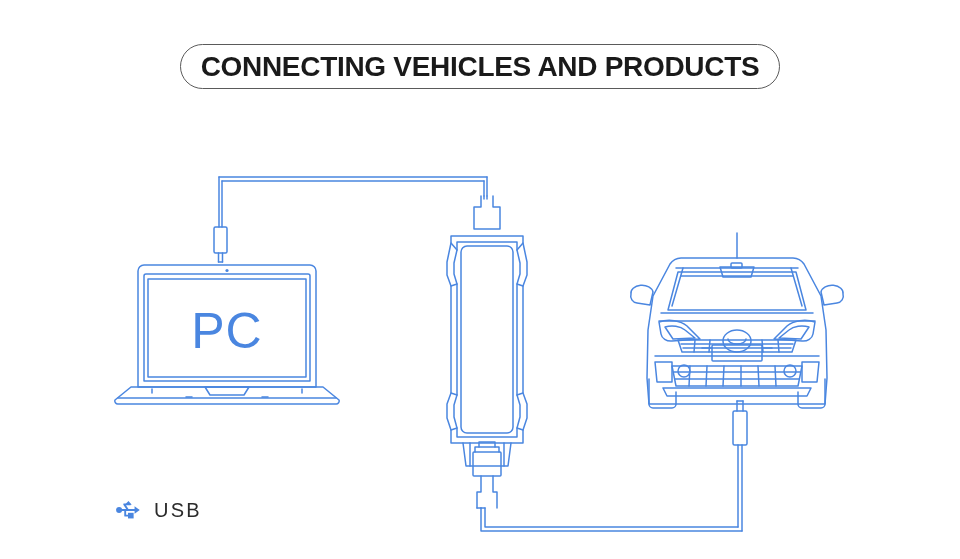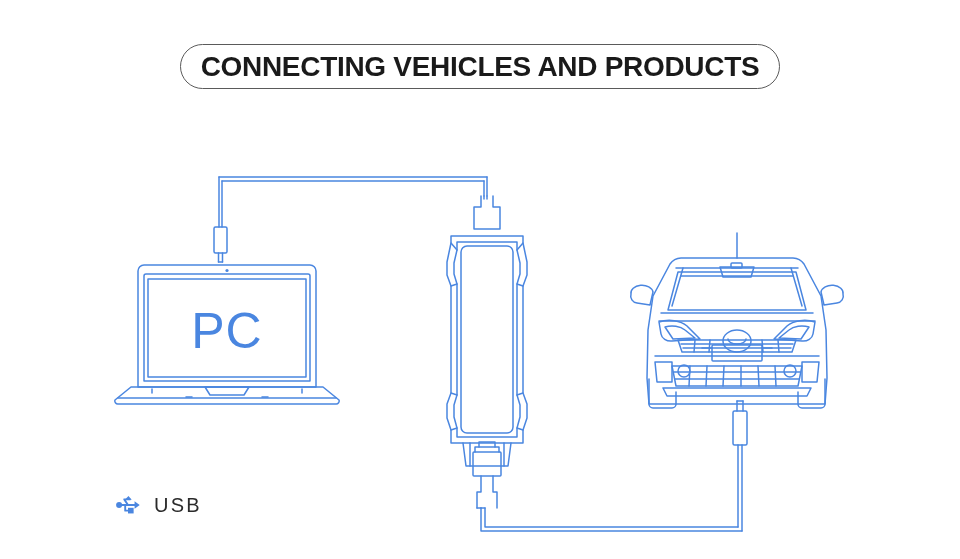--- a/index.html
+++ b/index.html
@@ -60,21 +60,20 @@
 
   
   #legend {
     position: absolute;
     left: 113px;
     top: 490px;
     height: 40px;
     display: flex;
     align-items: center;
     gap: 28px;
-    flex-direction: column;
   }
   .legend-item {
     display: flex;
     align-items: center;
     gap: 11px;
   }
   .legend-label {
     font-family: "Liberation Sans", sans-serif;
     font-size: 20px;
     letter-spacing: 2.2px;

